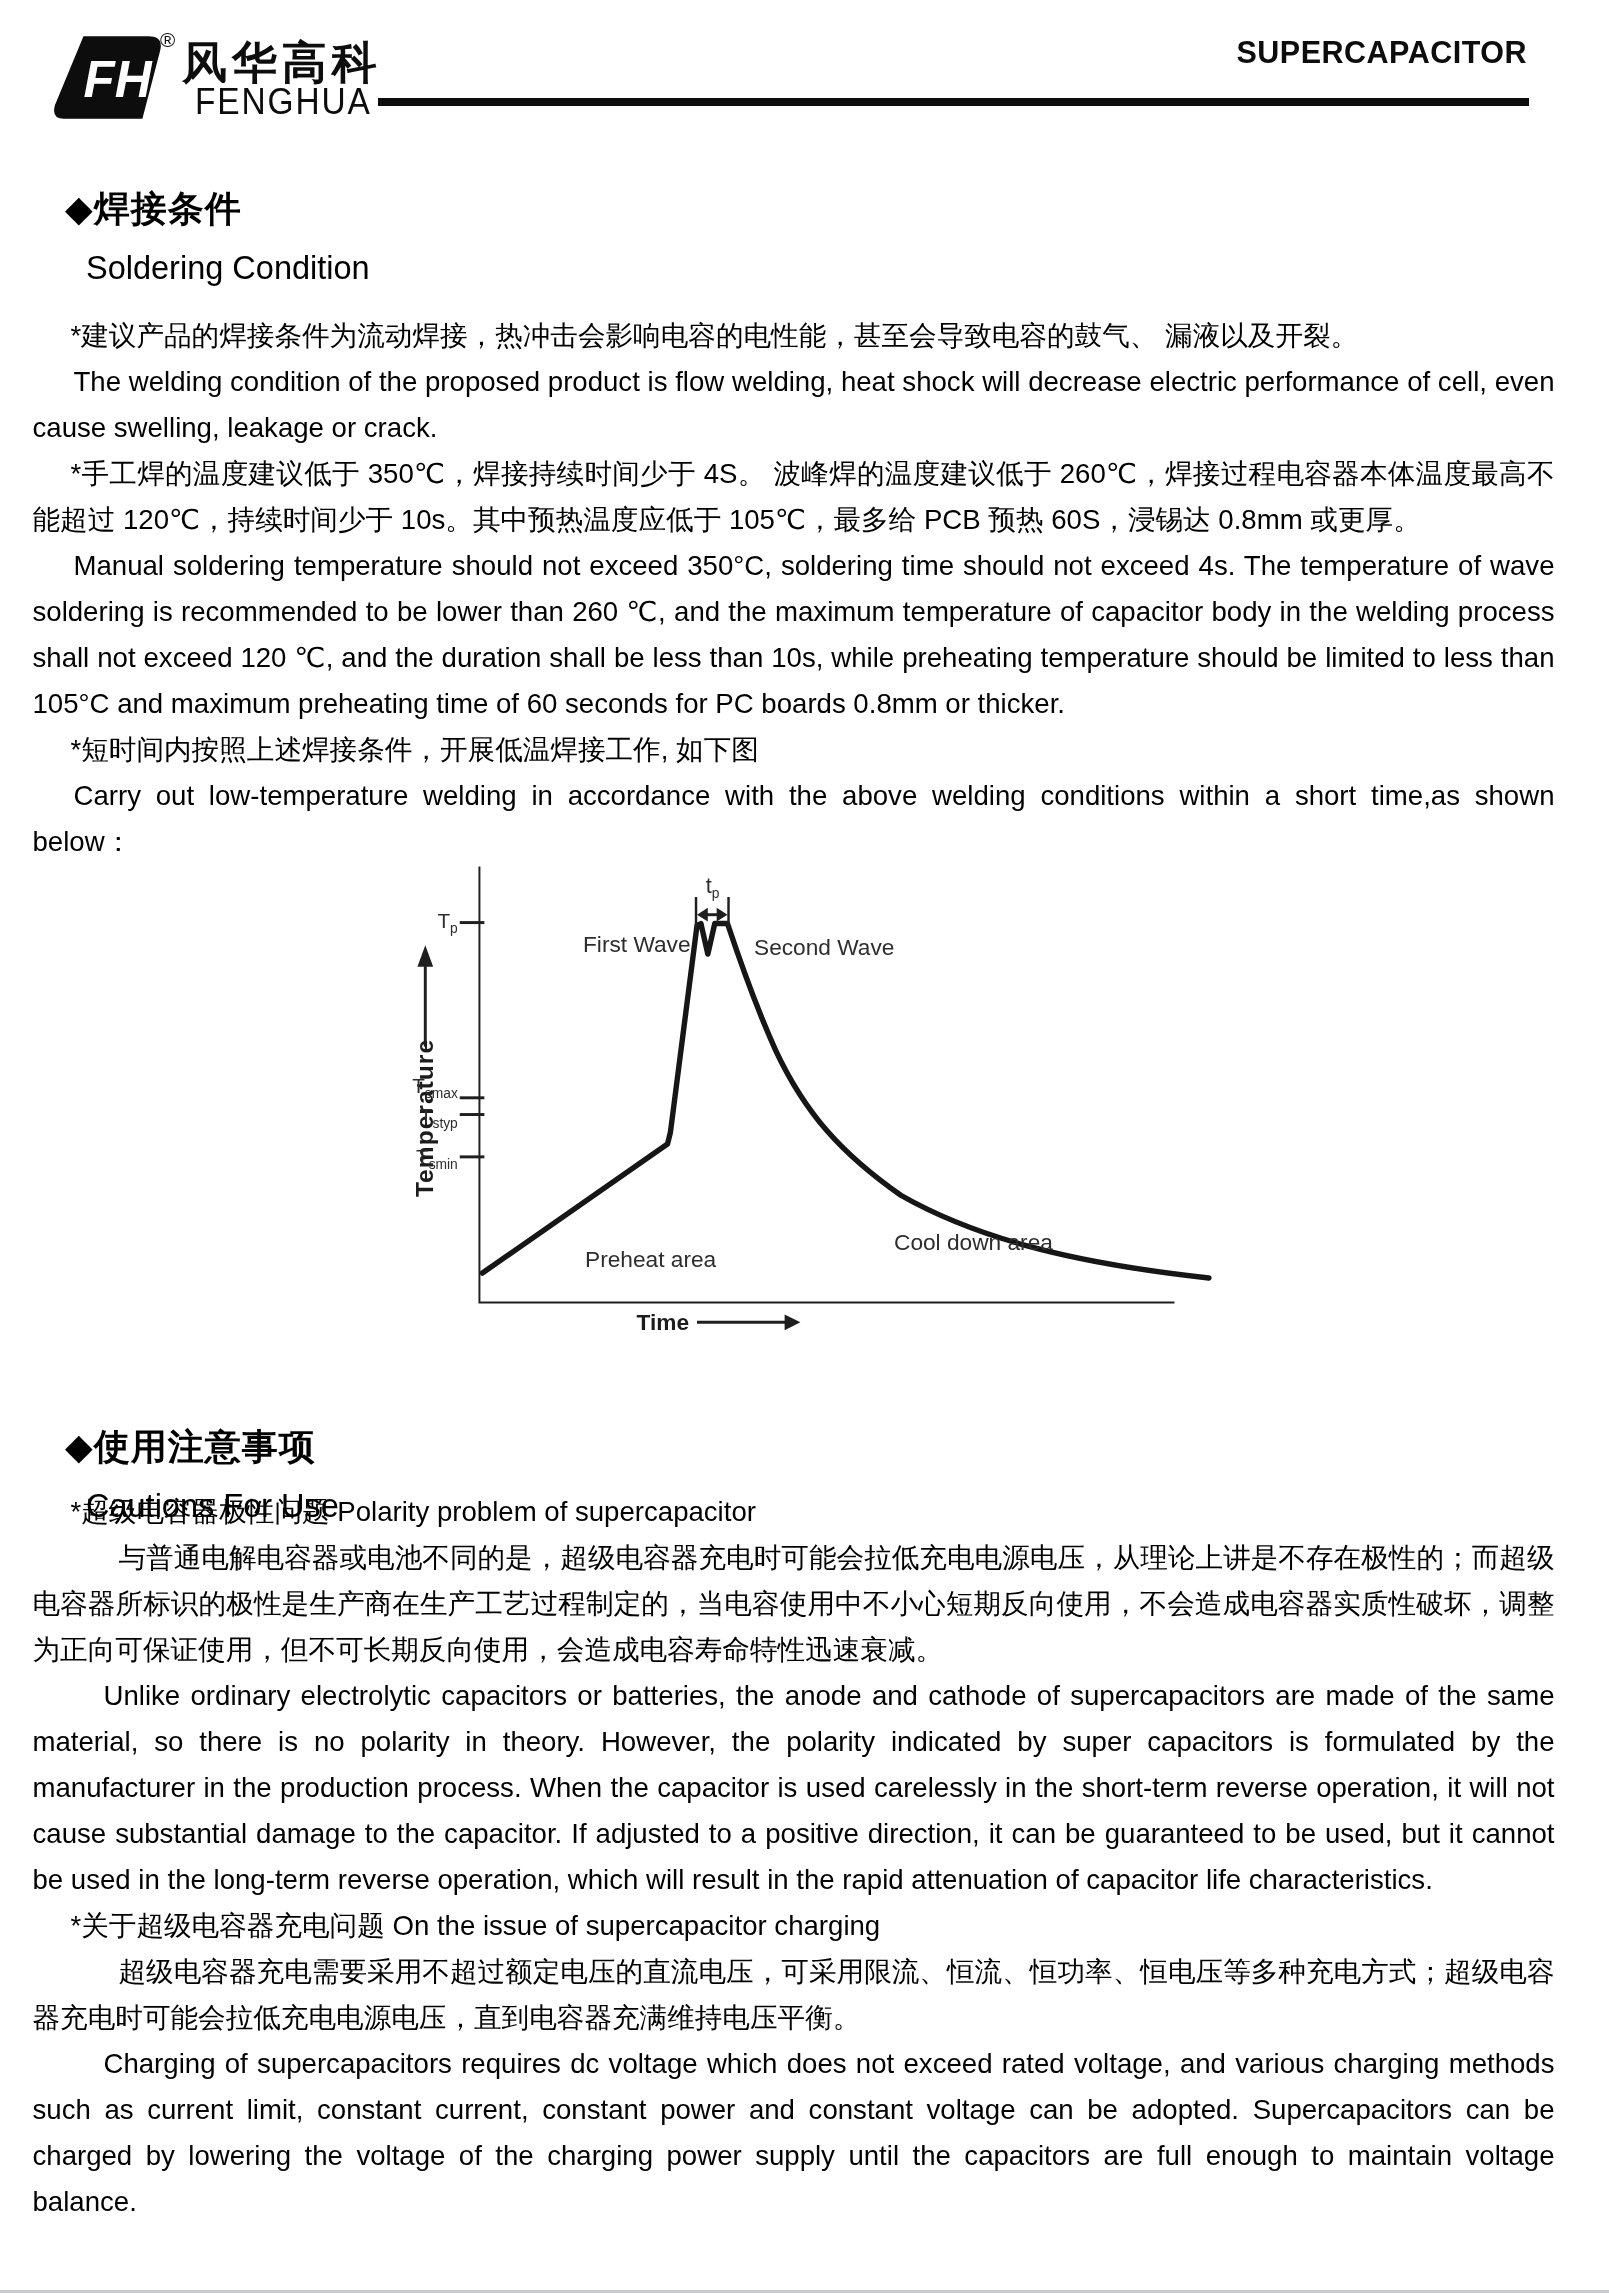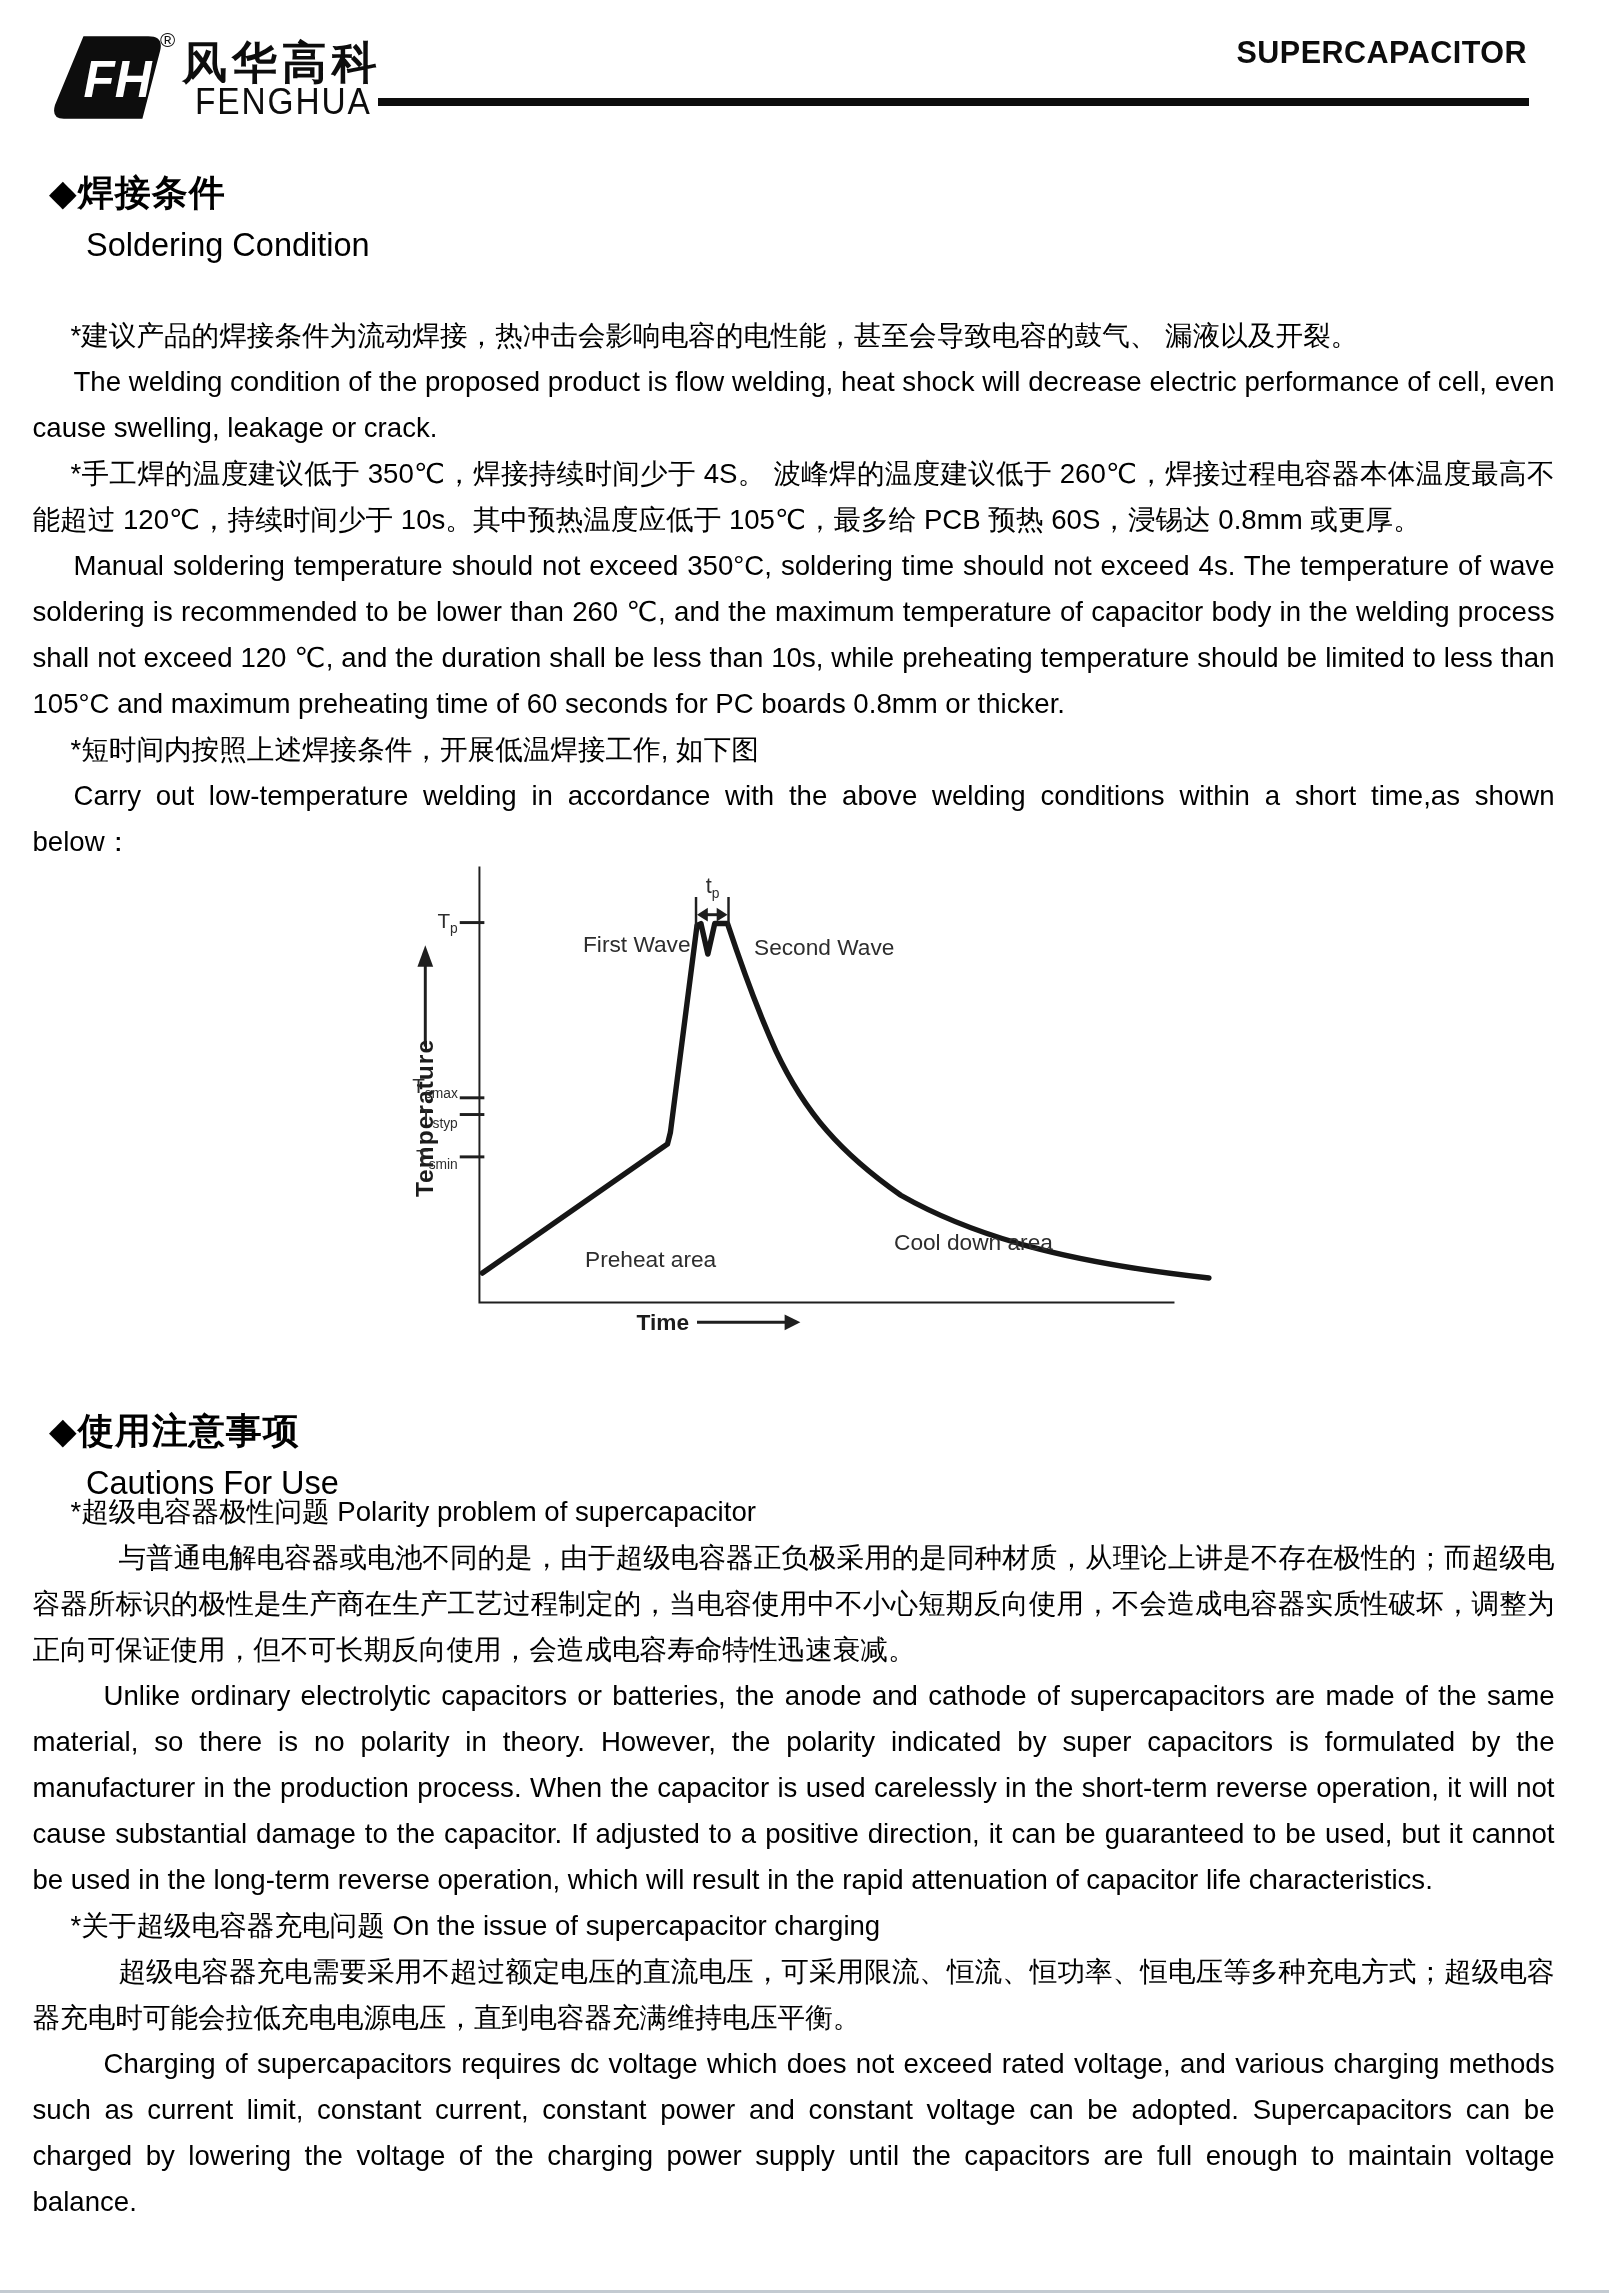--- a/index.html
+++ b/index.html
@@ -11,21 +11,21 @@
   
   .logo-mark { position:absolute; left:54px; top:34px; }
   .reg-sym { position:absolute; left:160px; top:27.6px; font-size:20.7px; color:#111; }
   .brand-cn { position:absolute; left:182px; top:33px; font-size:45px; font-weight:700; letter-spacing:4.9px; color:#0d0d0d; white-space:nowrap; }
   .brand-en { position:absolute; left:195px; top:81px; font-size:36px; font-weight:400; letter-spacing:2px; color:#0d0d0d; transform:scaleX(.93); transform-origin:left; white-space:nowrap; }
   .doc-title { position:absolute; right:83px; top:35px; font-size:30.5px; font-weight:700; letter-spacing:0.5px; color:#0d0d0d; }
   .header-rule { position:absolute; left:378px; top:98px; width:1151px; height:7.9px; background:#0d0d0d; }
 
   
   .sec-head { position:absolute; left:49px; }
-  .sec-head .h-cn { margin:0; font-size:36px; font-weight:600; letter-spacing:1px; color:#000; }
+  .sec-head .h-cn { margin:16px; font-size:36px; font-weight:600; letter-spacing:1px; color:#000; }
   .sec-head .h-en { margin:8.9px 0 0 37px; font-size:32.5px; font-weight:400; color:#000; }
 
   
   .para-block { position:absolute; left:32.5px; width:1522px; }
   .para-block p { margin:0; font-size:27.6px; line-height:46px; text-align:justify; color:#000; }
   .ind-s  { text-indent:38px; }
   .ind-en { text-indent:41px; }
   .ind-en2{ text-indent:71px; }
   .ind-cn { text-indent:86px; }
 
@@ -115,21 +115,21 @@
     <div class="xlabel">Time</div>
   </div>
 
   <div class="sec-head" style="top:1407px;">
     <div class="h-cn">◆使用注意事项</div>
     <div class="h-en">Cautions For Use</div>
   </div>
 
   <div class="para-block" style="top:1489px;">
     <p class="ind-s">*超级电容器极性问题  Polarity problem of supercapacitor</p>
-    <p class="ind-cn">与普通电解电容器或电池不同的是，由于超级电容器正负极采用的是同种材质，从理论上讲是不存在极性的；而超级电容器所标识的极性是生产商在生产工艺过程制定的，当电容使用中不小心短期反向使用，不会造成电容器实质性破坏，调整为正向可保证使用，但不可长期反向使用，会造成电容寿命特性迅速衰减。</p>
+    <p class="ind-cn">与普通电解电容器或电池不同的是，超级电容器充电时可能会拉低充电电源电压，从理论上讲是不存在极性的；而超级电容器所标识的极性是生产商在生产工艺过程制定的，当电容使用中不小心短期反向使用，不会造成电容器实质性破坏，调整为正向可保证使用，但不可长期反向使用，会造成电容寿命特性迅速衰减。</p>
     <p class="ind-en2">Unlike ordinary electrolytic capacitors or batteries, the anode and cathode of supercapacitors are made of the same material, so there is no polarity in theory. However, the polarity indicated by super capacitors is formulated by the manufacturer in the production process. When the capacitor is used carelessly in the short-term reverse operation, it will not cause substantial damage to the capacitor. If adjusted to a positive direction, it can be guaranteed to be used, but it cannot be used in the long-term reverse operation, which will result in the rapid attenuation of capacitor life characteristics.</p>
     <p class="ind-s">*关于超级电容器充电问题  On the issue of supercapacitor charging</p>
     <p class="ind-cn">超级电容器充电需要采用不超过额定电压的直流电压，可采用限流、恒流、恒功率、恒电压等多种充电方式；超级电容器充电时可能会拉低充电电源电压，直到电容器充满维持电压平衡。</p>
     <p class="ind-en2">Charging of supercapacitors requires dc voltage which does not exceed rated voltage, and various charging methods such as current limit, constant current, constant power and constant voltage can be adopted. Supercapacitors can be charged by lowering the voltage of the charging power supply until the capacitors are full enough to maintain voltage balance.</p>
   </div>
 
   <div class="bottom-rule"></div>
 </div>
 
 

